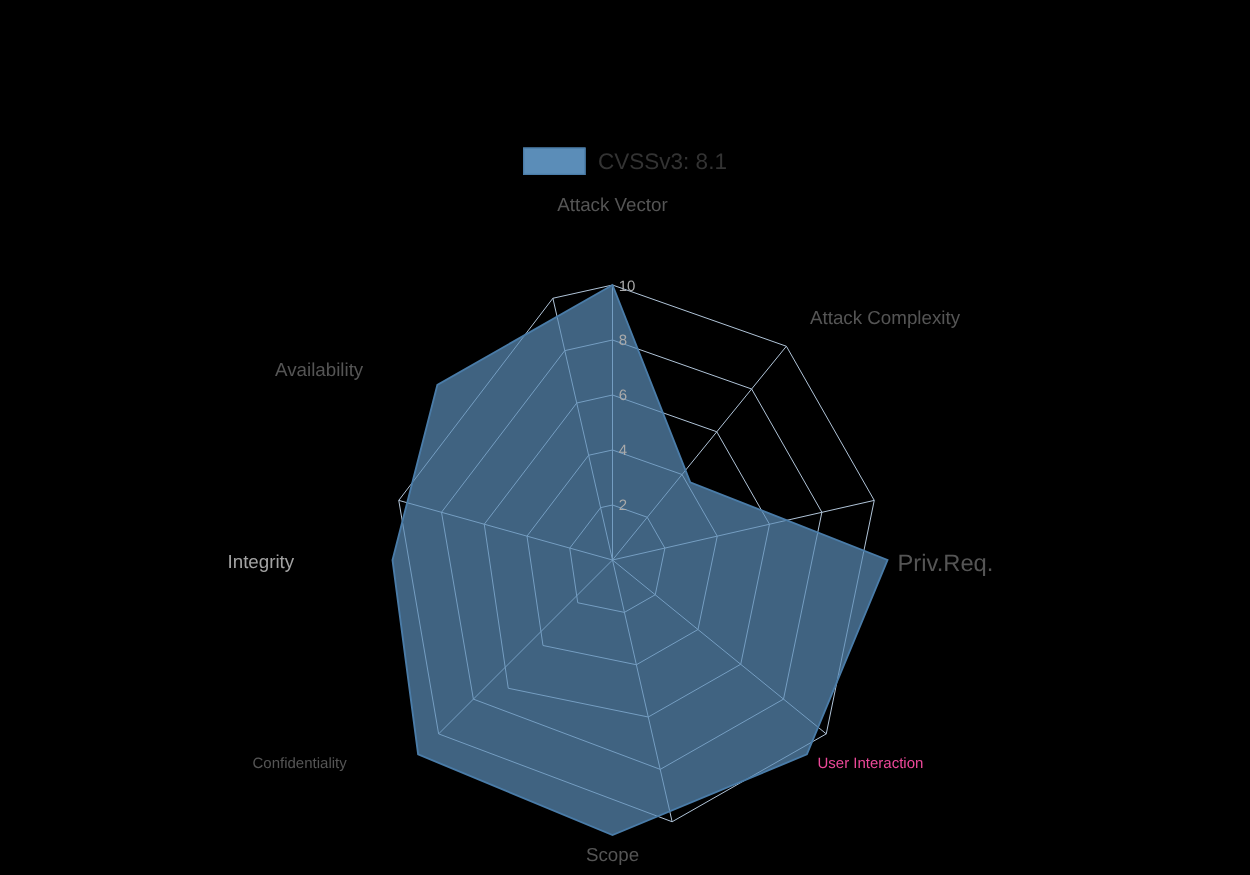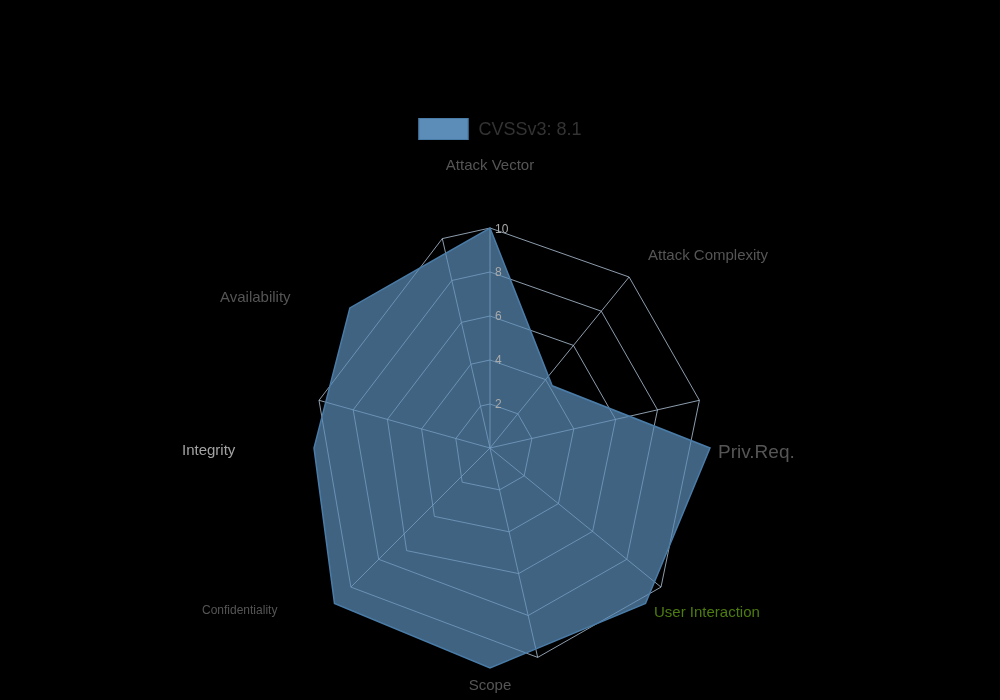--- a/index.html
+++ b/index.html
@@ -117,21 +117,21 @@
   </svg>
 
   <div style="position:absolute;top:0;left:0;width:1000px;height:700px;pointer-events:none;">
 
     <span style="position:absolute;top:58px;left:490px;transform:translateX(-50%);font-size:15px;color:#555;font-family:Arial,sans-serif;white-space:nowrap;">Attack Vector</span>
 
     <span style="position:absolute;top:148px;left:648px;font-size:15px;color:#555;font-family:Arial,sans-serif;white-space:nowrap;">Attack Complexity</span>
 
     <span style="position:absolute;top:343px;left:718px;font-size:19px;color:#555;font-family:Arial,sans-serif;white-space:nowrap;text-align:center;">Priv.Req.</span>
 
-    <span style="position:absolute;top:505px;left:654px;font-size:15px;color:#4d7c0f;font-family:Arial,sans-serif;white-space:nowrap;">User Interaction</span>
+    <span style="position:absolute;top:505px;left:654px;font-size:12px;color:#ec4899;font-family:Arial,sans-serif;white-space:nowrap;">User Interaction</span>
 
     <span style="position:absolute;top:578px;left:490px;transform:translateX(-50%);font-size:15px;color:#555;font-family:Arial,sans-serif;white-space:nowrap;text-align:center;">Scope</span>
 
     <span style="position:absolute;top:505px;left:202px;font-size:12px;color:#555;font-family:Arial,sans-serif;white-space:nowrap;">Confidentiality</span>
 
     <span style="position:absolute;top:343px;left:182px;font-size:15px;color:#a3a3a3;font-family:Arial,sans-serif;white-space:nowrap;text-align:left;">Integrity</span>
 
     <span style="position:absolute;top:143px;left:220px;font-size:15px;color:#555;font-family:Arial,sans-serif;white-space:nowrap;text-align:right;margin-top:47px;">Availability</span>
   </div>
 

